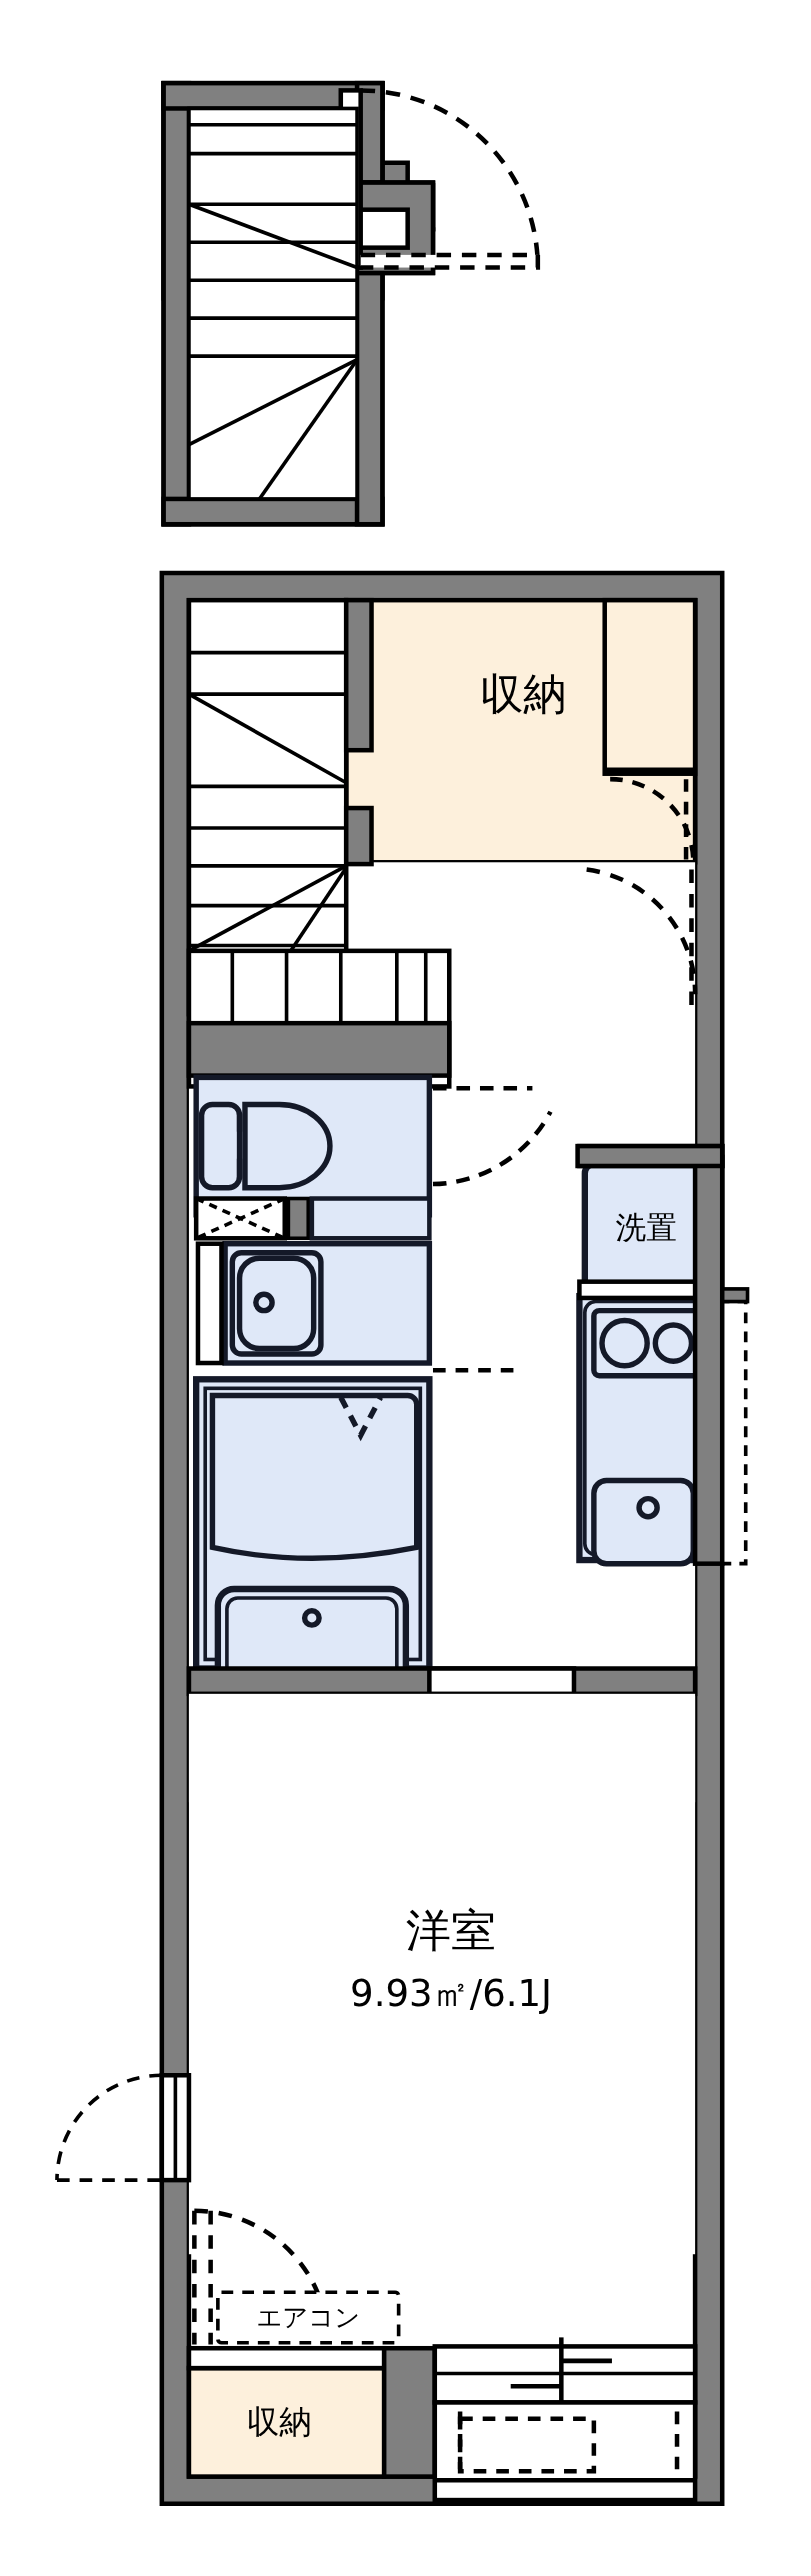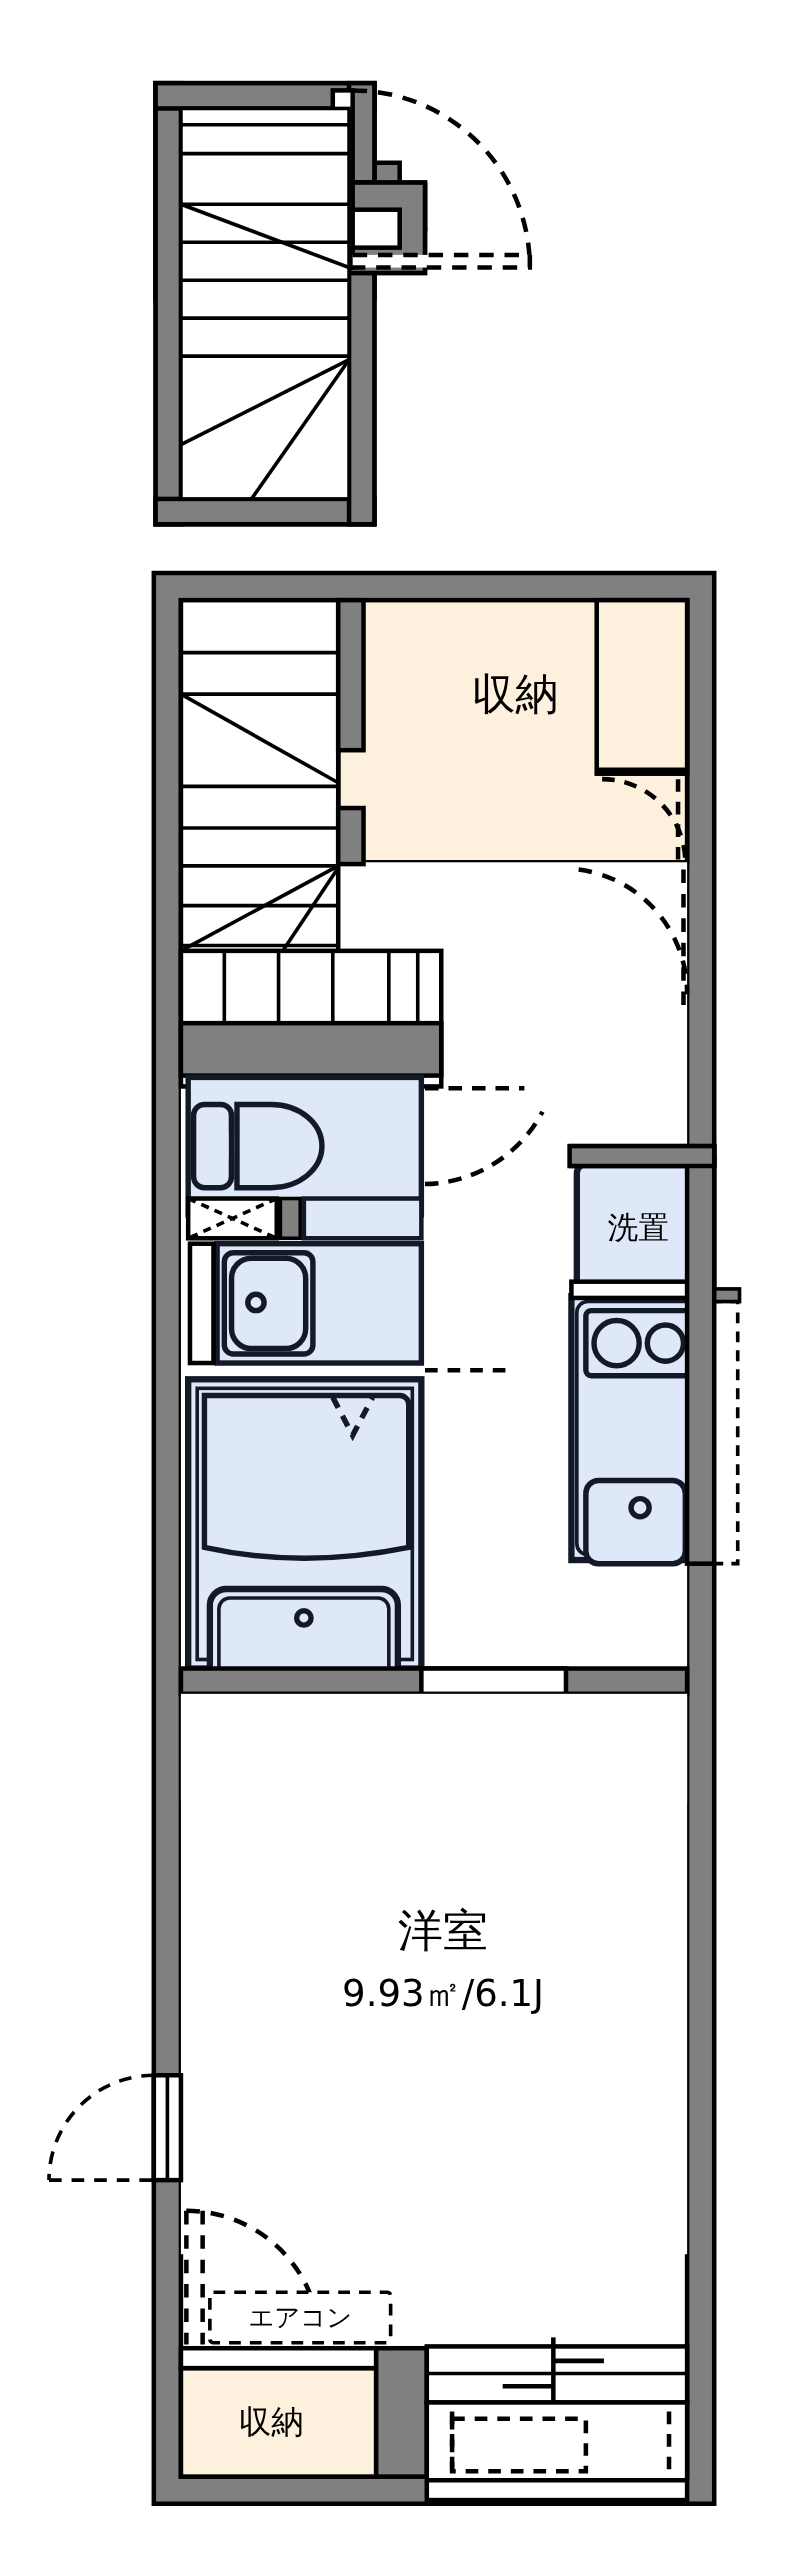--- a/index.html
+++ b/index.html
@@ -1,20 +1,20 @@
 <!DOCTYPE html>
 <html style="font-size:14.5px"><head>
 <meta charset="utf-8">
 <style>
   html,body{margin:0;padding:0;background:#ffffff;}
   body{
     font-family:"Liberation Sans","DejaVu Sans",sans-serif;
     width:812px;height:2576px;position:relative;overflow:hidden;
   }
-  #stage{position:absolute;left:0;top:0;width:653px;height:2576px;}
+  #stage{position:absolute;left:8px;top:0;width:653px;height:2576px;}
   svg{display:block;}
   .lbl{
     font-family:"DejaVu Sans","Liberation Sans",sans-serif;
     fill:#000;text-anchor:middle;dominant-baseline:middle;
   }
 </style>
 </head>
 <body>
 
 <div id="stage">

